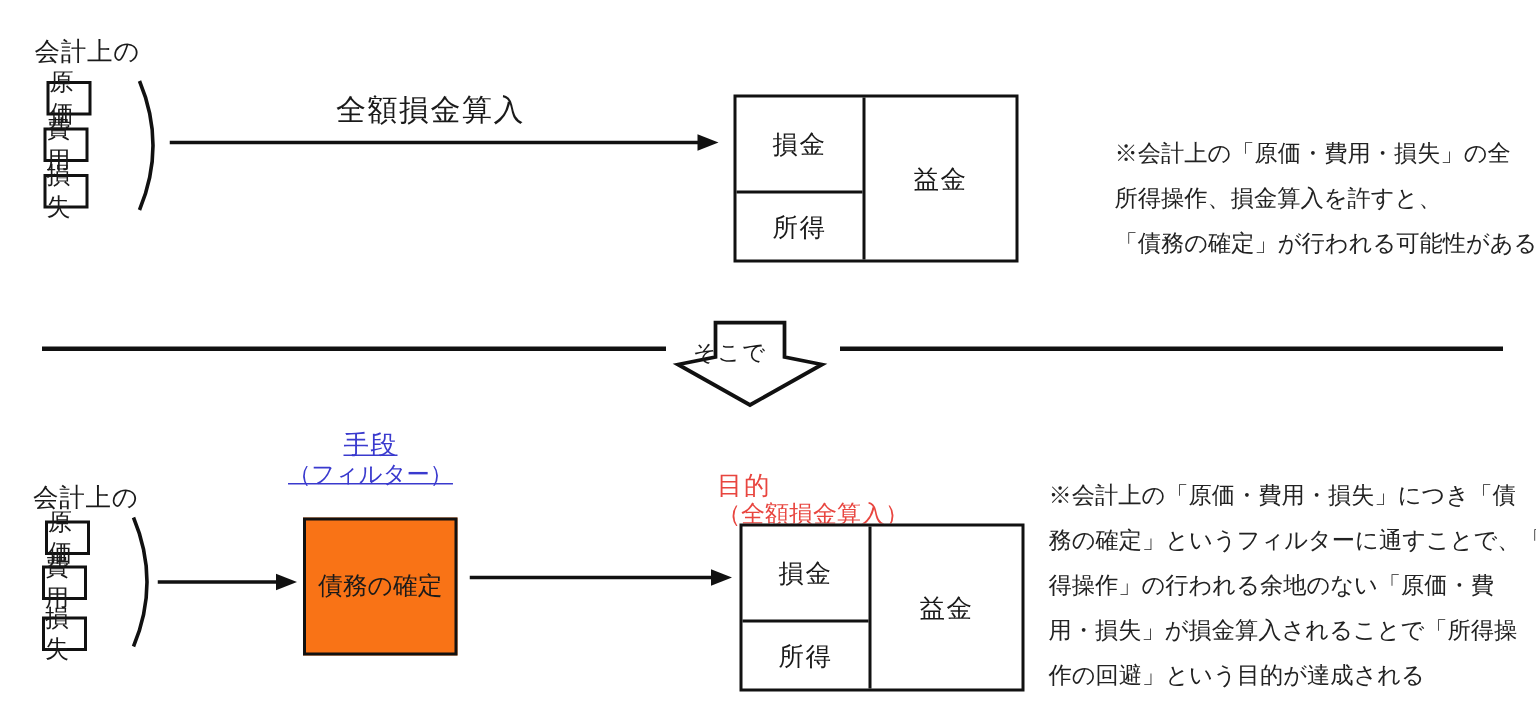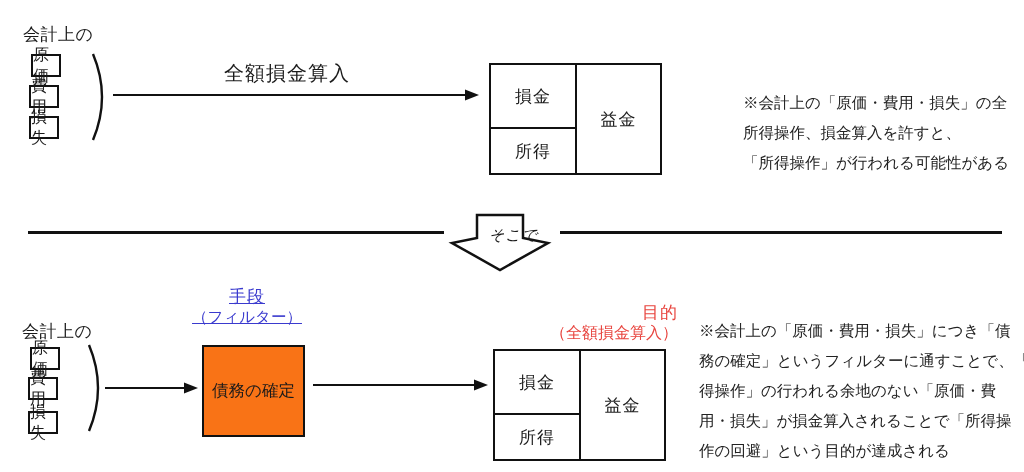--- a/index.html
+++ b/index.html
@@ -10,47 +10,47 @@
   .abs { position:absolute; }
   .src-label { position:absolute; font-size:17px; letter-spacing:0.5px; }
   .tagbox {
     position:absolute; width:30px; height:23px; box-sizing:border-box;
     border:2.5px solid #111; background:#fff; font-size:16px;
     display:flex; align-items:center; justify-content:center; letter-spacing:1px;
   }
   .flow-label { position:absolute; font-size:20px; text-align:center; letter-spacing:1px; }
   
   .ttable {
-    position:absolute; width:173px; height:112px; box-sizing:border-box;
+    position:absolute; width:190px; height:112px; box-sizing:border-box;
     border:2.5px solid #111; background:#fff; display:flex;
   }
   .ttable .col-left { width:84px; border-right:2.5px solid #111; display:flex; flex-direction:column; }
   .ttable .cell-loss {
     height:64px; box-sizing:border-box; border-bottom:2.5px solid #111;
     display:flex; align-items:center; justify-content:center; font-size:17px; letter-spacing:1px;
   }
   .ttable .cell-income { flex:1; display:flex; align-items:center; justify-content:center; font-size:17px; letter-spacing:1px; }
   .ttable .col-right { flex:1; display:flex; align-items:center; justify-content:center; font-size:17px; letter-spacing:1px; }
   .note { position:absolute; font-size:15.5px; line-height:30px; color:#222;margin-top:24px; }
   .note div { white-space:nowrap; }
   .divider-line { position:absolute; height:2.5px; background:#111; }
   .means-label { position:absolute; left:167px; top:286px; width:160px; text-align:center;text-decoration:underline; }
   .means-label .t1 { font-size:17px; line-height:21px; letter-spacing:1px; }
   .means-label .t2 { font-size:15.5px; line-height:19px; }
-  .purpose-label { position:absolute; left:478px; top:303px; width:200px; text-align:right; }
+  .purpose-label { position:absolute; left:478px; top:314px; width:200px; text-align:left; }
   .purpose-label .t1 { font-size:17px; line-height:20px; letter-spacing:1px; }
   .purpose-label .t2 { font-size:16px; line-height:19px; }
   .filter-box {
     position:absolute; left:202px; top:345px; width:103px; height:92px; box-sizing:border-box;
     border:2.5px solid #111; background:#f97316; display:flex; align-items:center; justify-content:center;
     font-size:16.5px;
   }
   .sokode-text {
-    position:absolute; left:462px; top:226px; width:76px; text-align:right;
-    font-size:15px; font-style:italic; letter-spacing:1px;
+    position:absolute; left:462px; top:226px; width:76px; text-align:left;
+    font-size:15px; letter-spacing:1px;
   }
 </style>
 </head>
 <body>
 
 <div class="canvas">
 
   <div class="src-label" style="left:23px; top:23px;">会計上の</div>
 
   <div class="tagbox" style="left:31px; top:54px;">原価</div>
@@ -72,21 +72,21 @@
     <div class="col-left">
       <div class="cell-loss">損金</div>
       <div class="cell-income">所得</div>
     </div>
     <div class="col-right">益金</div>
   </div>
 
   <div class="note" style="left:743px; top:64px;">
     <div>※会計上の「原価・費用・損失」の全</div>
     <div>所得操作、損金算入を許すと、</div>
-    <div>「所得操作」が行われる可能性がある</div>
+    <div>「債務の確定」が行われる可能性がある</div>
   </div>
 
   <div class="divider-line" style="left:28px; top:231px; width:416px;"></div>
   <div class="divider-line" style="left:560px; top:231px; width:442px;"></div>
 
   <svg class="abs" style="left:445px; top:208px;" width="110" height="70" viewBox="0 0 110 70">
     <polygon points="32,7 78,7 78,30 103,35 55,62 7,35 32,30" fill="#ffffff" stroke="#111" stroke-width="2.5" stroke-linejoin="miter"></polygon>
   </svg>
   <div class="sokode-text">そこで</div>
 

